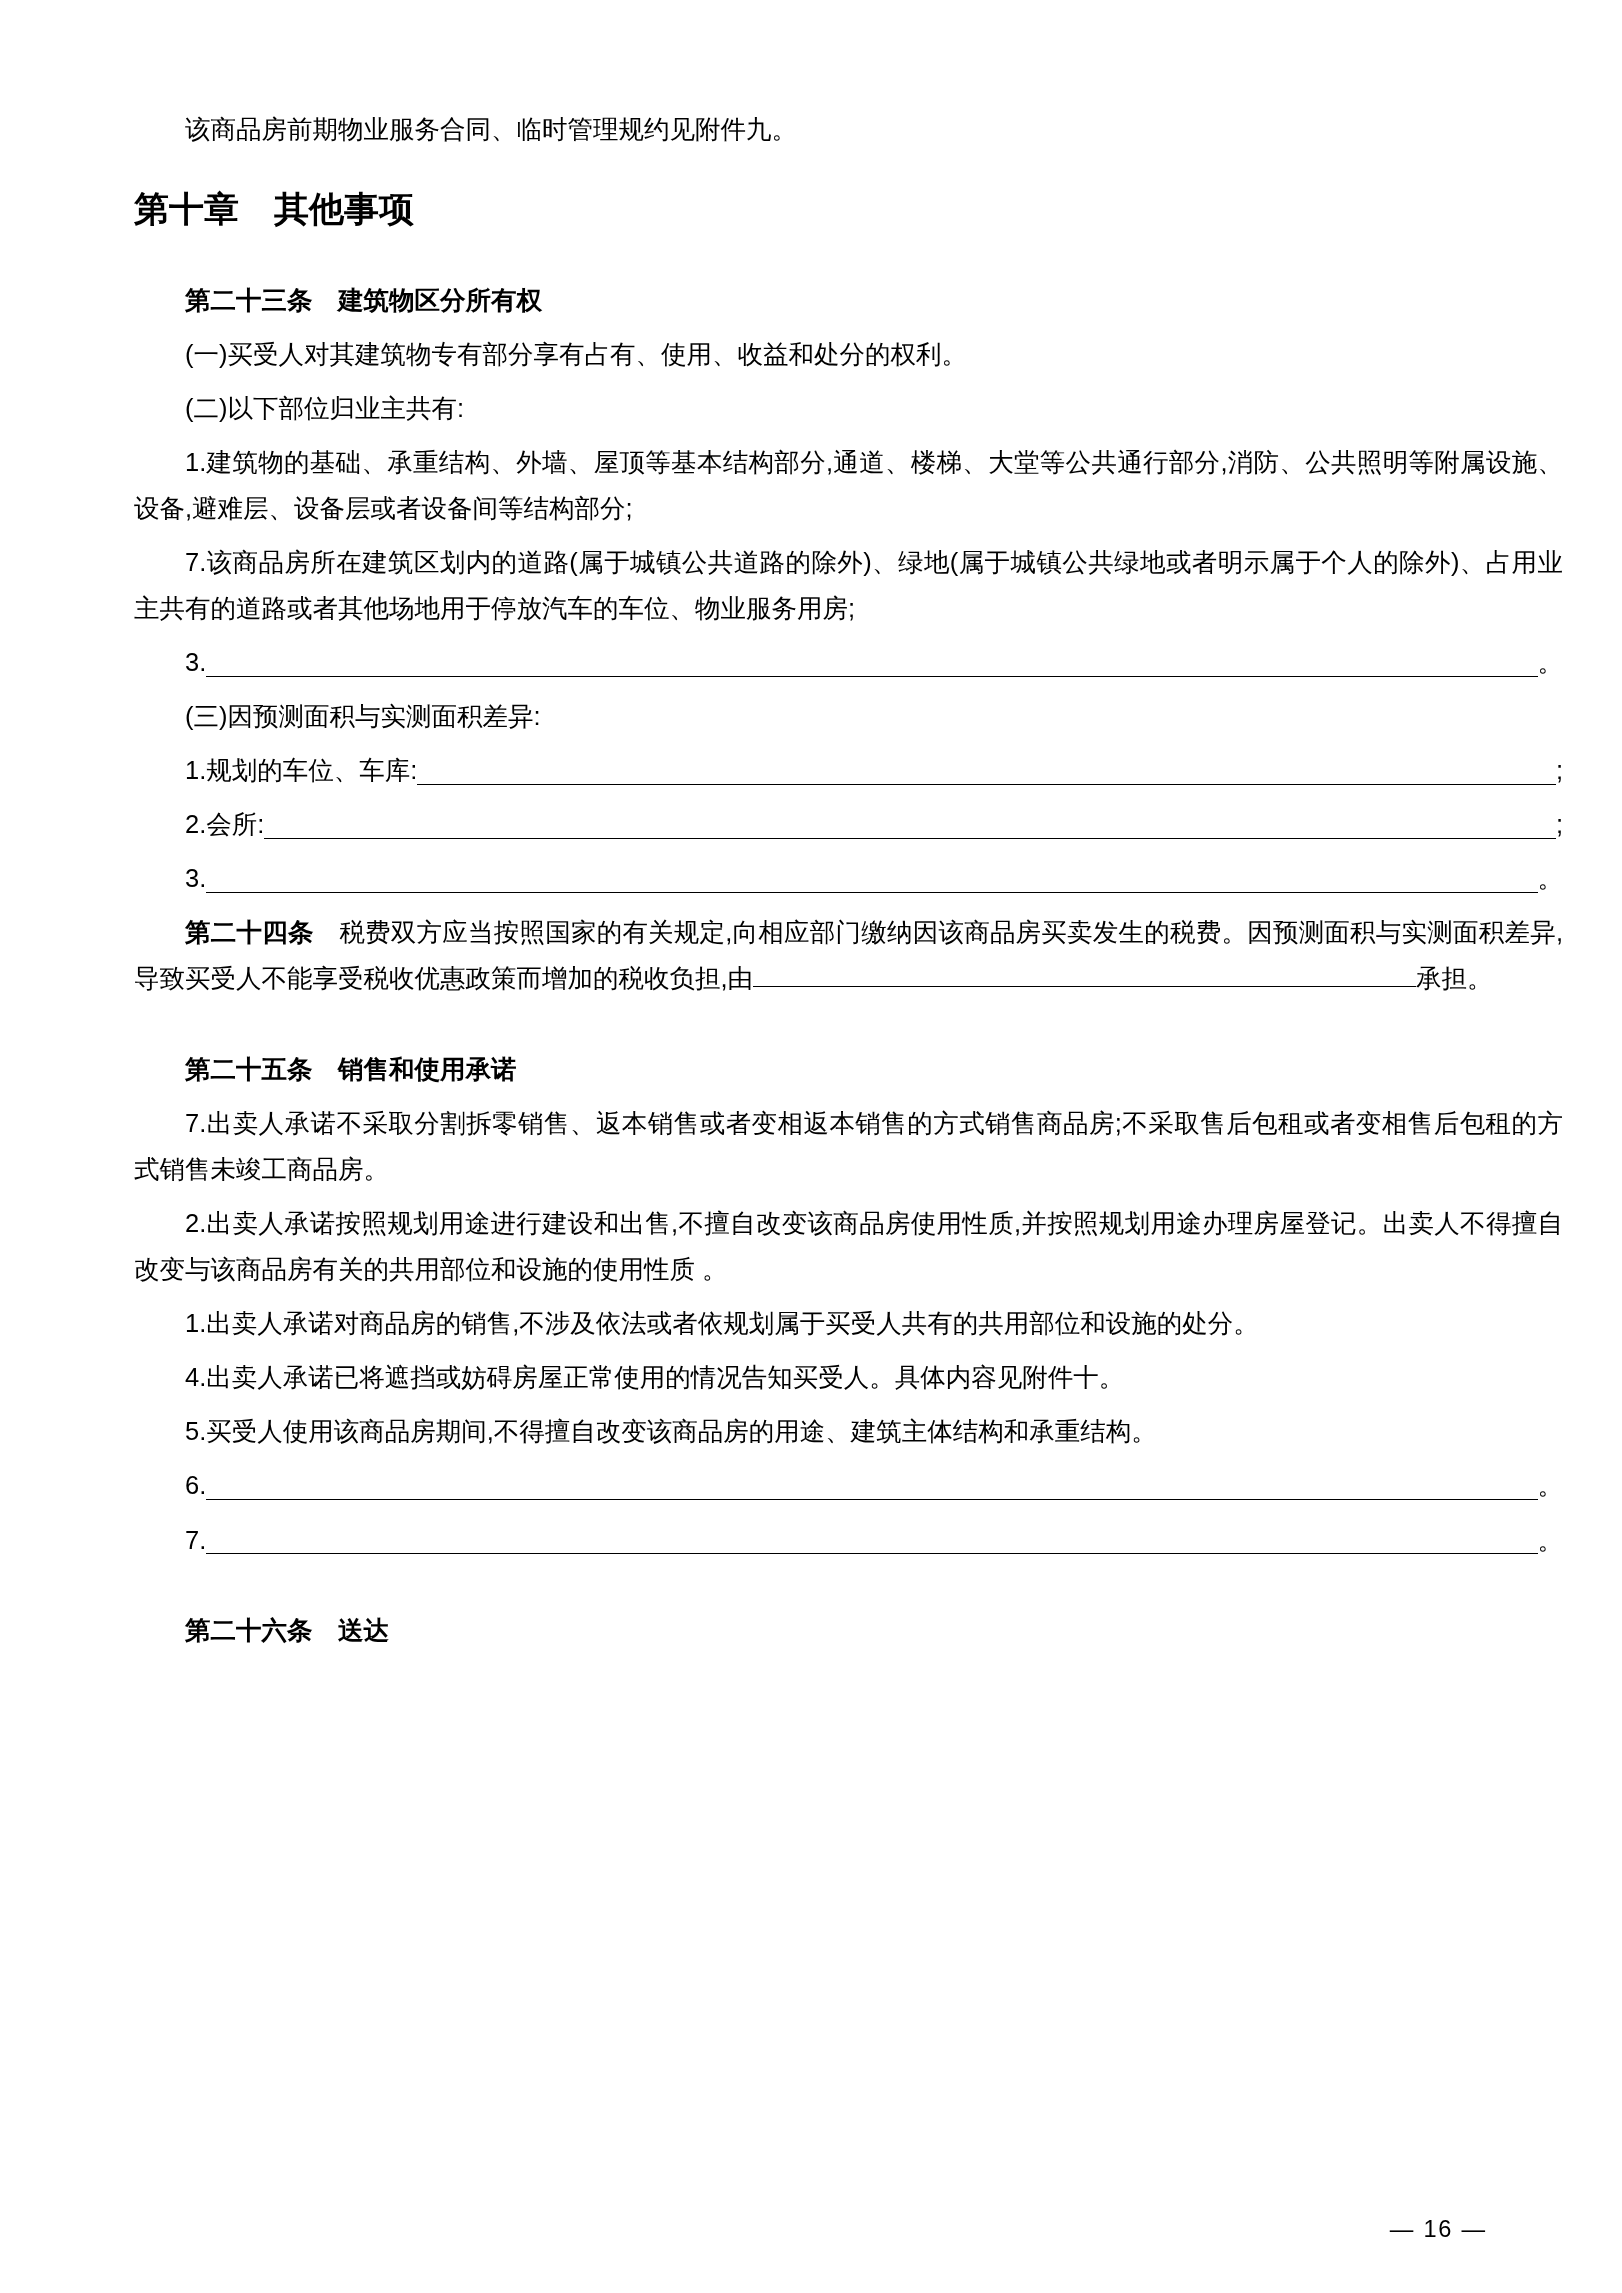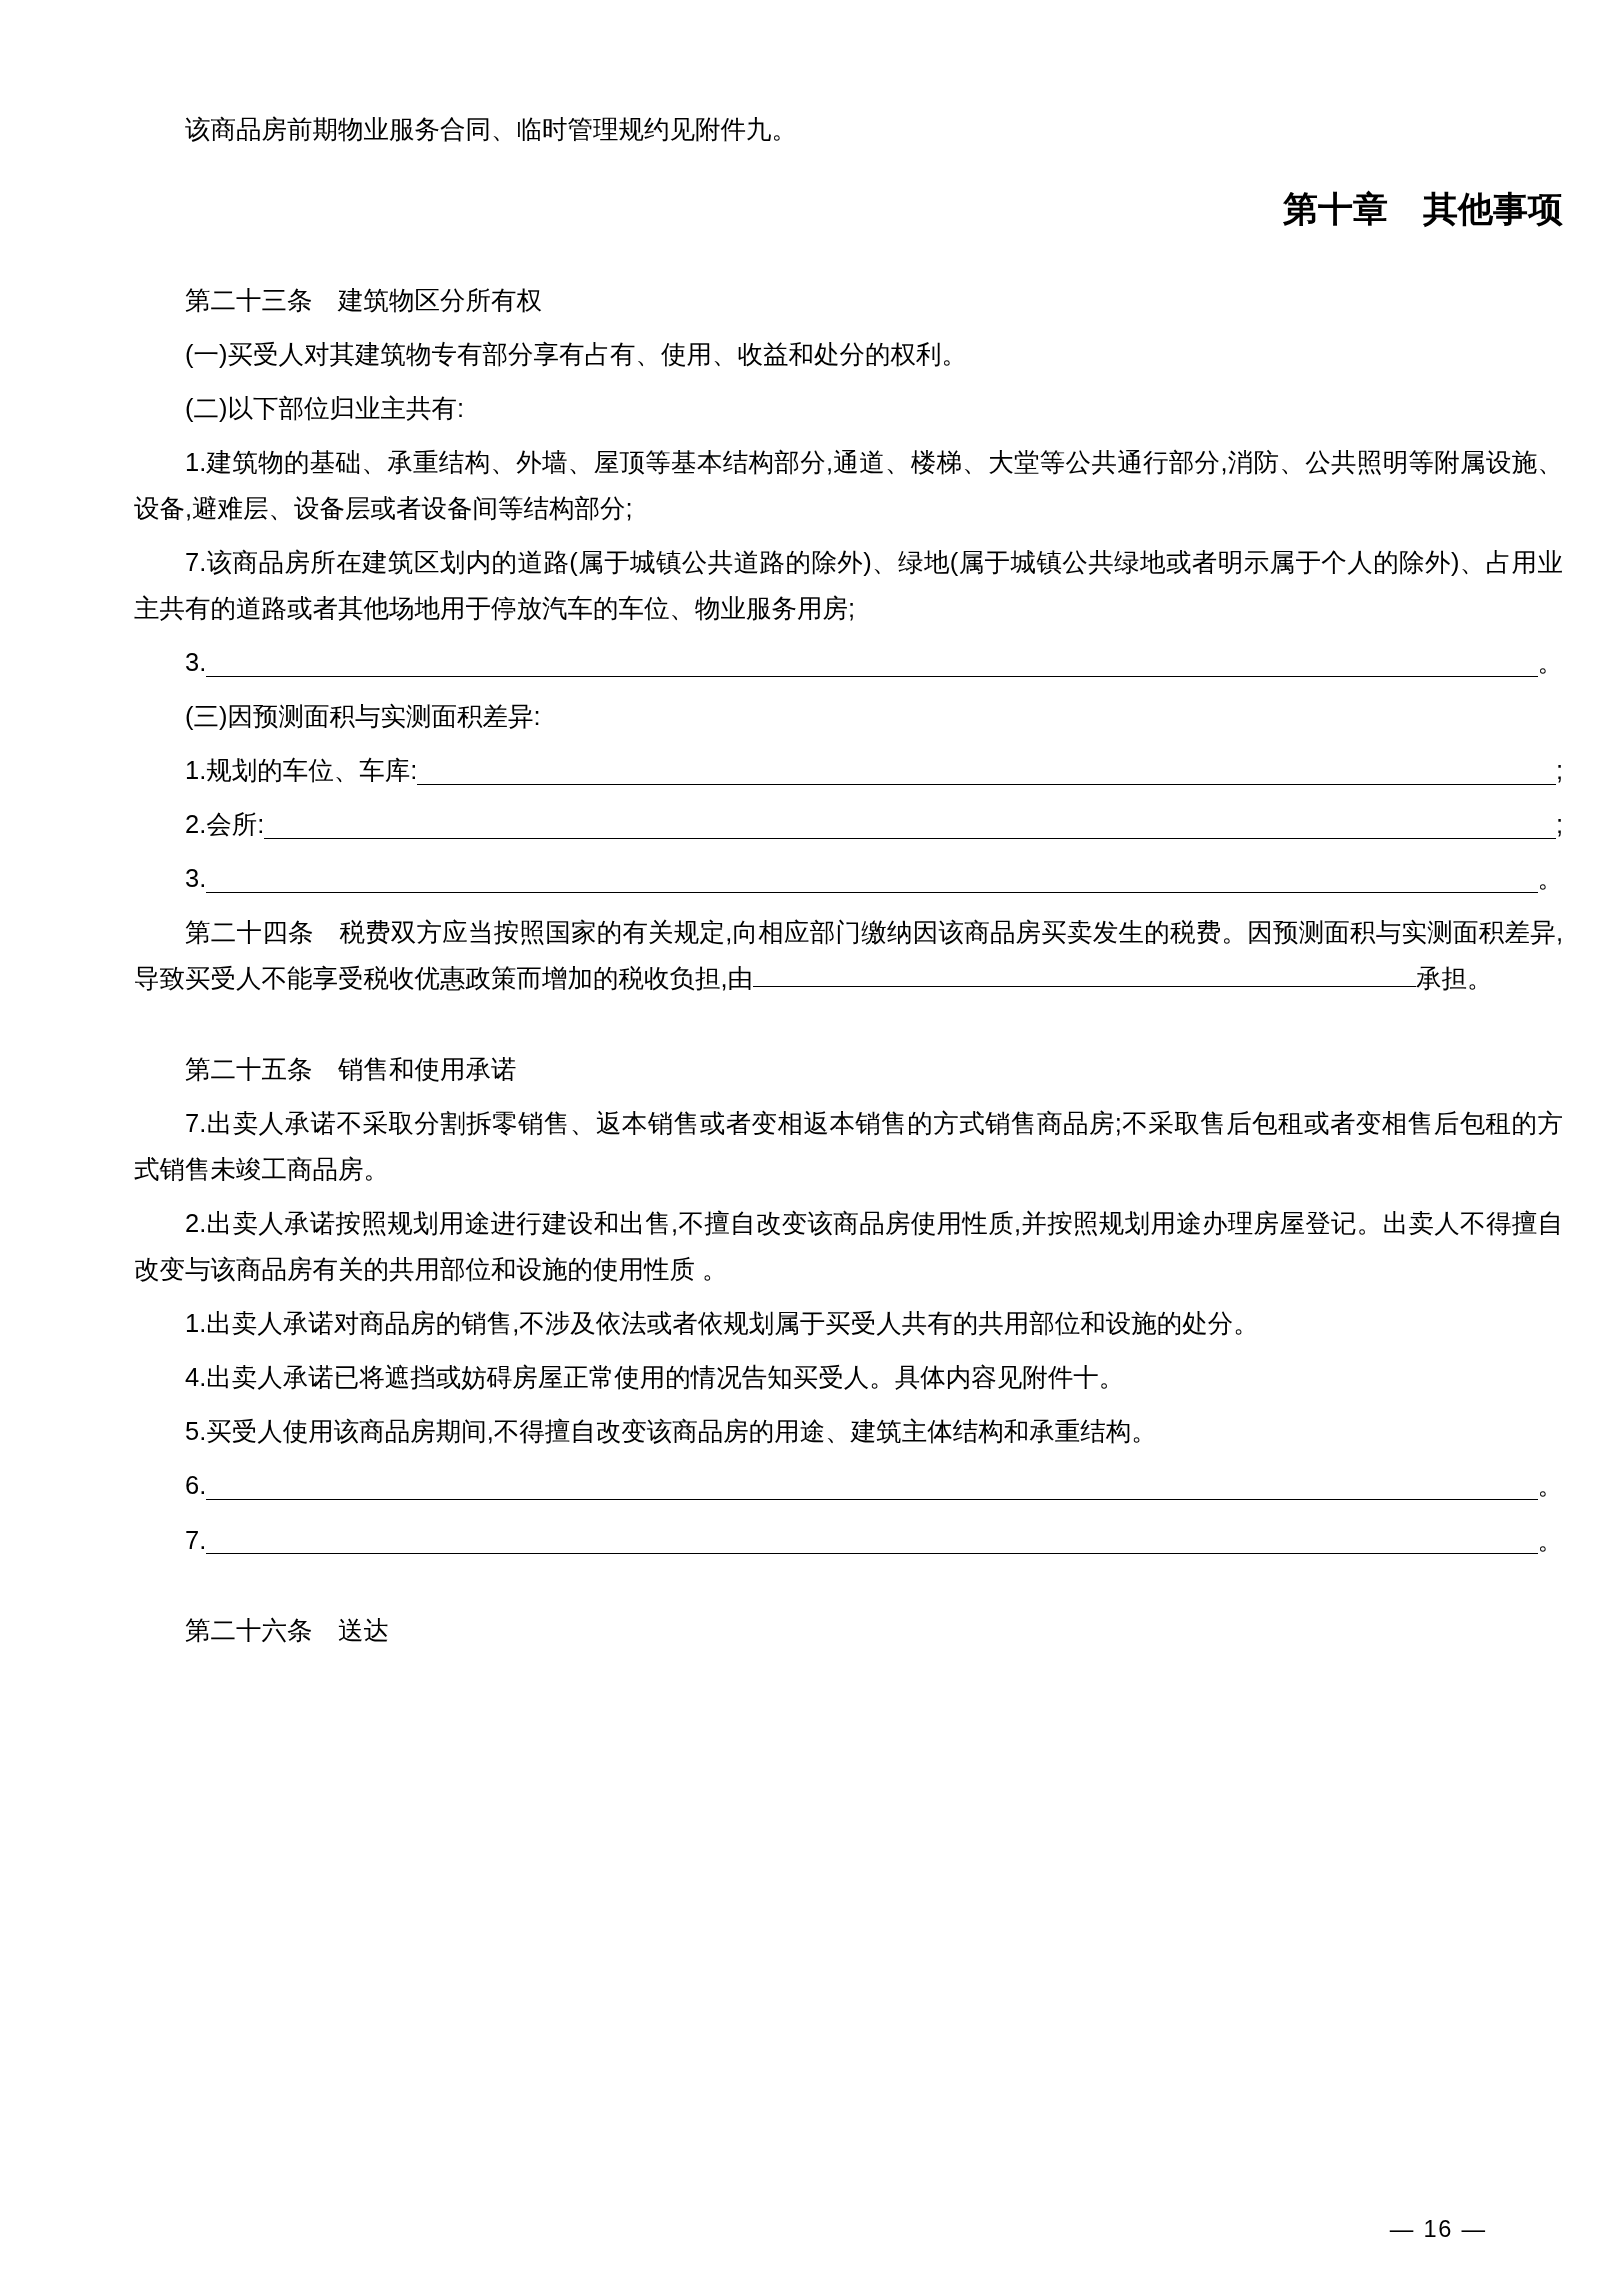--- a/index.html
+++ b/index.html
@@ -16,28 +16,28 @@
     padding: 107px 60px 0 134px;
     font-size: 25.5px;
     line-height: 1.8;
     text-align: justify;
   }
   .para {
     text-indent: 2em;
     margin-bottom: 8.2px;
   }
   .chapter-title {
-    text-align: right;
+    text-align: left;
     text-indent: 0;
     font-weight: bold;
     font-size: 35px;
     margin: 31px 0 22px 0;
     line-height: 1.4;
   }
-  .heading { font-weight: normal; margin-top: 45px; }
+  .heading { font-weight: bold; margin-top: 45px; }
   .blank-row {
     display: flex;
     align-items: flex-end;
     text-indent: 0;
     padding-left: 2em;
   }
   .blank-row .prefix,
   .blank-row .suffix { white-space: nowrap; }
   .blank-row .blank {
     flex: 1 1 auto;

